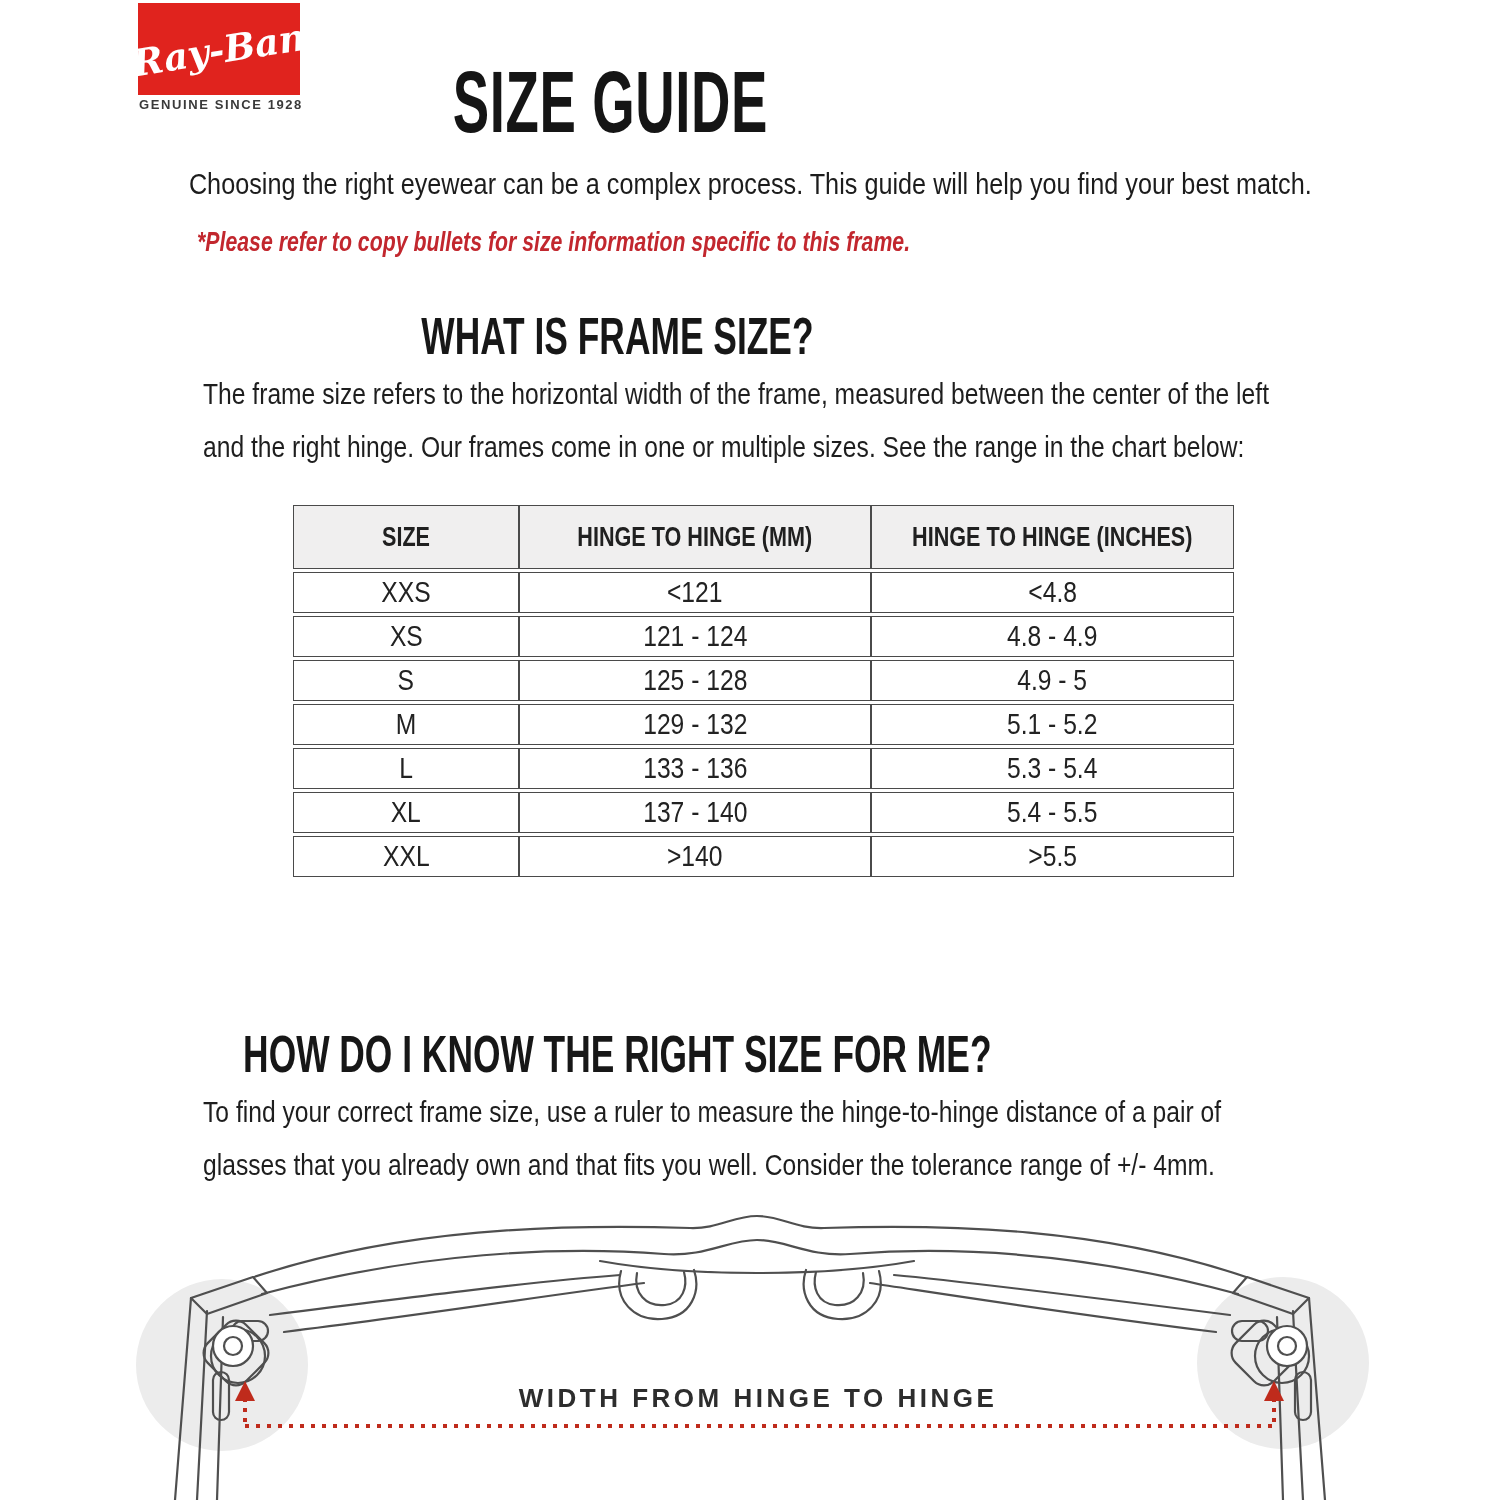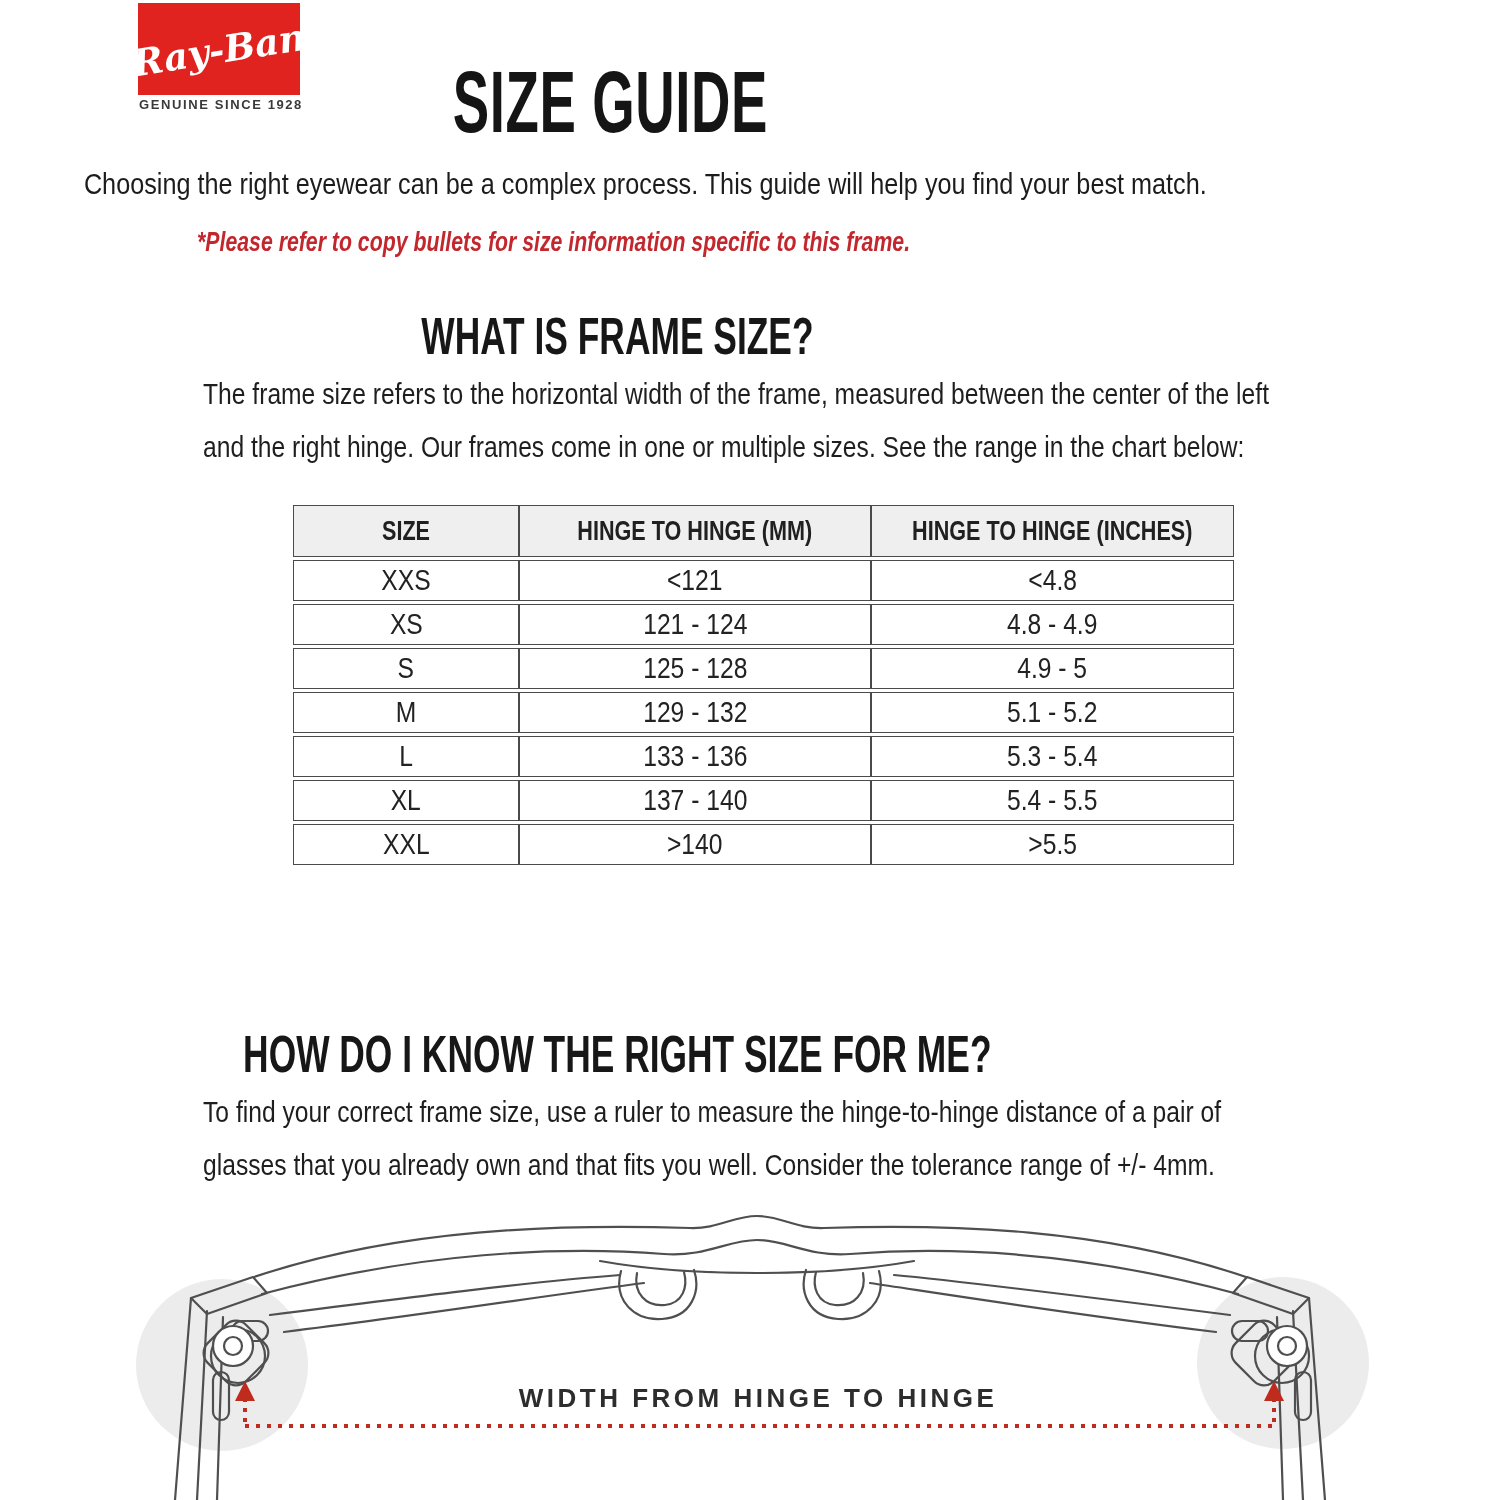--- a/index.html
+++ b/index.html
@@ -16,21 +16,21 @@
                   white-space:nowrap; }
 
   
   .sqz { display:inline-block; white-space:nowrap; transform-origin:center; }
   .sqz-l { display:inline-block; white-space:nowrap; transform-origin:left center; }
 
   .page-title { left:0; top:58px; width:1220px; text-align:center;
                 font-size:88px; font-weight:bold; line-height:1; color:#151515; }
   .page-title .sqz { transform:scaleX(0.62); letter-spacing:1px; }
 
-  .intro { left:0; top:168px; width:1500px; font-size:29px; color:#1c1c1c; }
+  .intro { left:0; top:168px; width:1500px; text-align:center; font-size:29px; color:#1c1c1c; }
   .intro .sqz { transform:scaleX(0.87); }
 
   .note { left:197px; top:226px; font-size:28px; font-weight:bold; font-style:italic; color:#c2272e; }
   .note .sqz-l { transform:scaleX(0.76); }
 
   .h2 { left:0; width:1234px; text-align:center; font-size:52px; font-weight:bold;
         line-height:1; color:#171717; }
   .h2 .sqz { transform:scaleX(0.68); }
   #h2-frame { top:310px; }
   #h2-right { top:1028px; }
@@ -39,21 +39,21 @@
   .para .sqz-l { transform:scaleX(0.85); }
   #para-frame { left:203px; top:368px; }
   #para-right { left:203px; top:1086px; }
 
   
   .size-table-wrap { left:293px; top:502px; width:941px; }
   table.size-table { border-collapse:separate; border-spacing:0 3px; width:941px;
                      table-layout:fixed; }
   table.size-table th, table.size-table td {
       border:1px solid #4a4a4a; text-align:center; vertical-align:middle; background:#fff; }
-  table.size-table th { height:52px; background:#f0efef; font-size:27px; font-weight:bold; color:#202020; }
+  table.size-table th { height:64px; background:#f0efef; font-size:27px; font-weight:bold; color:#202020; }
   table.size-table th .sqz { transform:scaleX(0.80); }
   table.size-table td { height:41px; font-size:29px; font-weight:normal; color:#222; }
   table.size-table td .sqz { transform:scaleX(0.85); }
 
   
   .diagram { left:0; top:1180px; width:1464px; height:320px; }
   .diagram svg { display:block; width:1500px; height:320px; }
   .diagram text { font-family:"Liberation Sans", sans-serif; }
 </style>
 </head>

